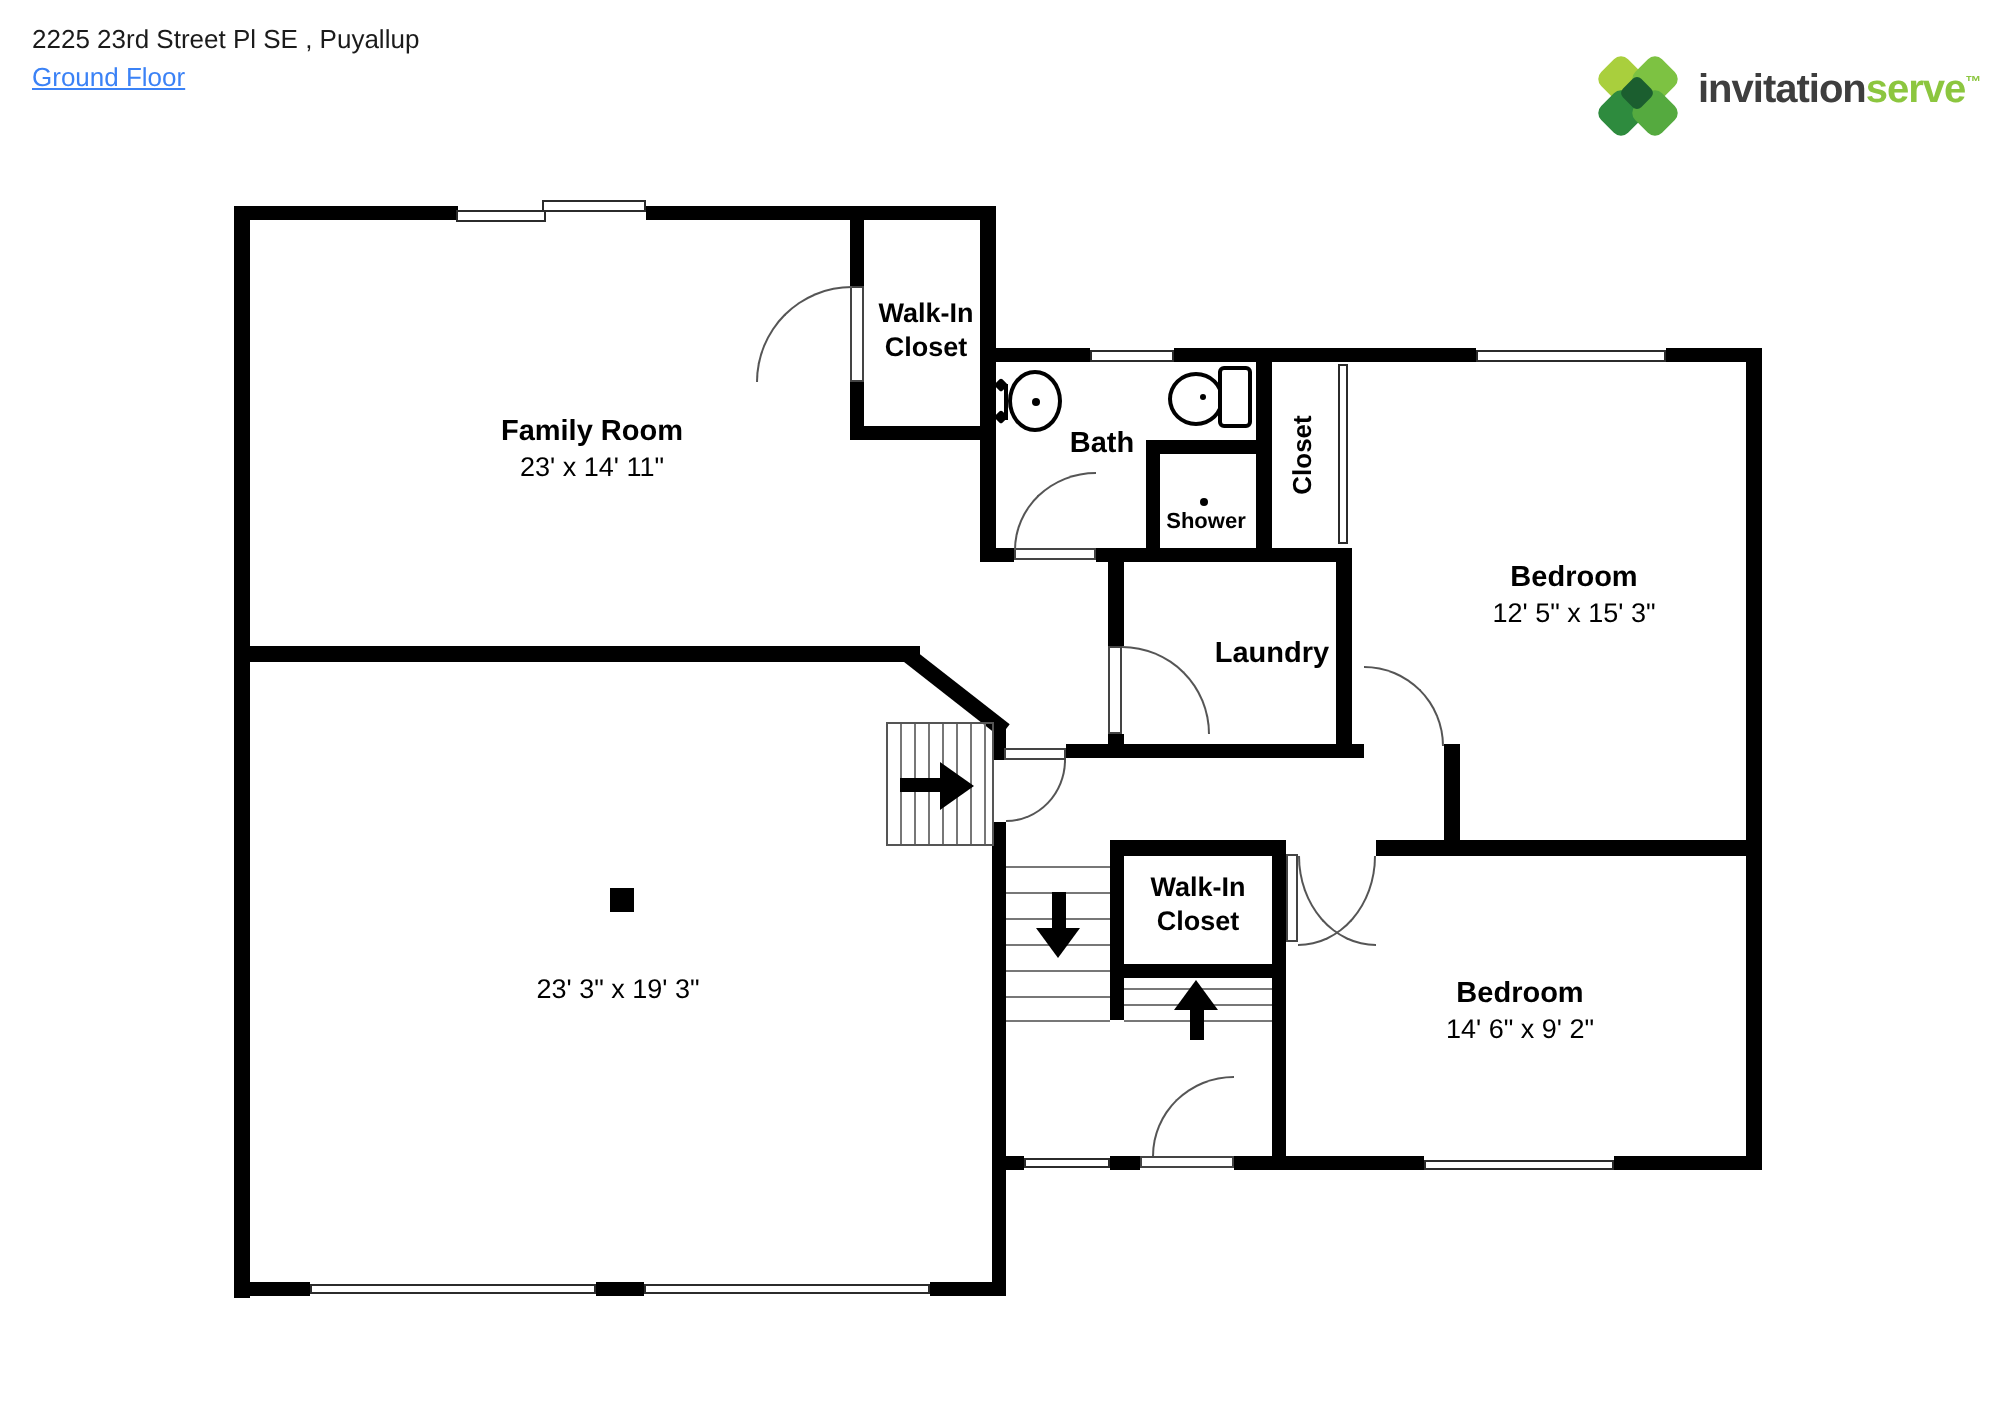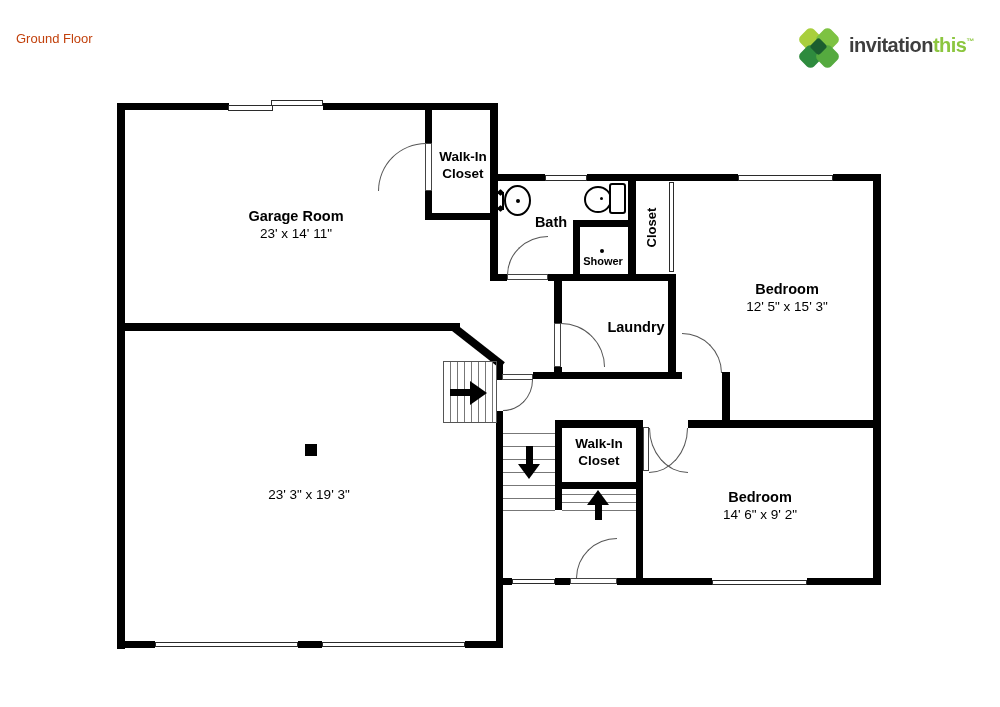--- a/index.html
+++ b/index.html
@@ -1,21 +1,21 @@
 <!DOCTYPE html>
 <html><head>
 <meta charset="utf-8">
 <style>
   html,body{margin:0;padding:0;background:#fff;}
   body{font-family:"Liberation Sans","DejaVu Sans",sans-serif;}
   #stage{position:relative;width:1000px;height:707px;background:#fff;overflow:hidden;}
 
   
   .addr{position:absolute;left:16px;top:12px;font-size:13px;color:#1b1b1b;}
-  .floor{position:absolute;left:16px;top:31px;font-size:13px;color:#c2410c;}
+  .floor{position:absolute;left:16px;top:31px;font-size:13px;color:#3b82f6;text-decoration:underline;}
 
   
   .logo{position:absolute;left:797px;top:22px;width:190px;height:50px;}
   .licon{position:absolute;left:0;top:2px;width:44px;height:46px;}
   .petal{position:absolute;width:19px;height:19px;border-radius:5px;transform:rotate(45deg);}
   .p-tl{left:4px;top:6px;background:#a9cf3d;}
   .p-tr{left:21px;top:6px;background:#7dc242;}
   .p-bl{left:4px;top:23px;background:#2e8b3e;}
   .p-br{left:21px;top:23px;background:#55aa3f;}
   .p-c{left:15px;top:16px;width:13px;height:13px;background:#1b5e2f;border-radius:3px;}
@@ -54,31 +54,32 @@
   .stem{position:absolute;background:#000;}
 
   
   .disc{position:absolute;left:30px;font-size:8.5px;color:#a9b1bd;white-space:nowrap;}
 </style>
 </head>
 <body>
 
 <div id="stage">
 
+  <div class="addr">2225 23rd Street Pl SE , Puyallup</div>
   <div class="floor">Ground Floor</div>
 
   <div class="logo">
     <div class="licon">
       <div class="petal p-tl"></div>
       <div class="petal p-tr"></div>
       <div class="petal p-bl"></div>
       <div class="petal p-br"></div>
       <div class="petal p-c"></div>
     </div>
-    <div class="ltext"><span class="lw1">invitation</span><span class="lw2">this</span><span class="ltm">™</span></div>
+    <div class="ltext"><span class="lw1">invitation</span><span class="lw2">serve</span><span class="ltm">™</span></div>
   </div>
 
   <div class="wall" style="left:117px;top:103px;width:8px;height:546px;"></div>
   <div class="wall" style="left:117px;top:103px;width:112px;height:7px;"></div>
   <div class="wall" style="left:323px;top:103px;width:175px;height:7px;"></div>
   <div class="wall" style="left:425px;top:103px;width:7px;height:40px;"></div>
   <div class="wall" style="left:425px;top:191px;width:7px;height:29px;"></div>
   <div class="wall" style="left:425px;top:213px;width:73px;height:7px;"></div>
   <div class="wall" style="left:490px;top:103px;width:8px;height:178px;"></div>
   <div class="wall" style="left:498px;top:174px;width:47px;height:7px;"></div>
@@ -177,21 +178,21 @@
   <div class="dot" style="left:498px;top:206px;width:5px;height:5px;border-radius:1px;transform:rotate(45deg);"></div>
   <div class="stem" style="left:502px;top:192px;width:2px;height:18px;"></div>
 
   <div class="oval" style="left:584px;top:186px;width:28px;height:27px;"></div>
   <div class="dot" style="left:600px;top:197px;width:3px;height:3px;"></div>
   <div class="tank" style="left:609px;top:183px;width:17px;height:31px;"></div>
 
   <div class="dot" style="left:600px;top:249px;width:4px;height:4px;"></div>
   <div class="post" style="left:305px;top:444px;width:12px;height:12px;"></div>
 
-  <div class="lbl rname" style="left:196px;top:208px;width:200px;">Garage Room</div>
+  <div class="lbl rname" style="left:196px;top:208px;width:200px;">Family Room</div>
   <div class="lbl rdims" style="left:196px;top:226px;width:200px;">23' x 14' 11"</div>
 
   <div class="lbl rname" style="left:423px;top:149px;width:80px;font-size:13.5px;">Walk-In</div>
   <div class="lbl rname" style="left:423px;top:166px;width:80px;font-size:13.5px;">Closet</div>
 
   <div class="lbl rname" style="left:521px;top:214px;width:60px;">Bath</div>
   <div class="lbl rname" style="left:573px;top:231px;width:60px;font-size:11px;margin-top:24px;">Shower</div>
   <div class="lbl rname vert" style="left:611px;top:220px;width:80px;font-size:13px;">Closet</div>
 
   <div class="lbl rname" style="left:707px;top:281px;width:160px;">Bedroom</div>

